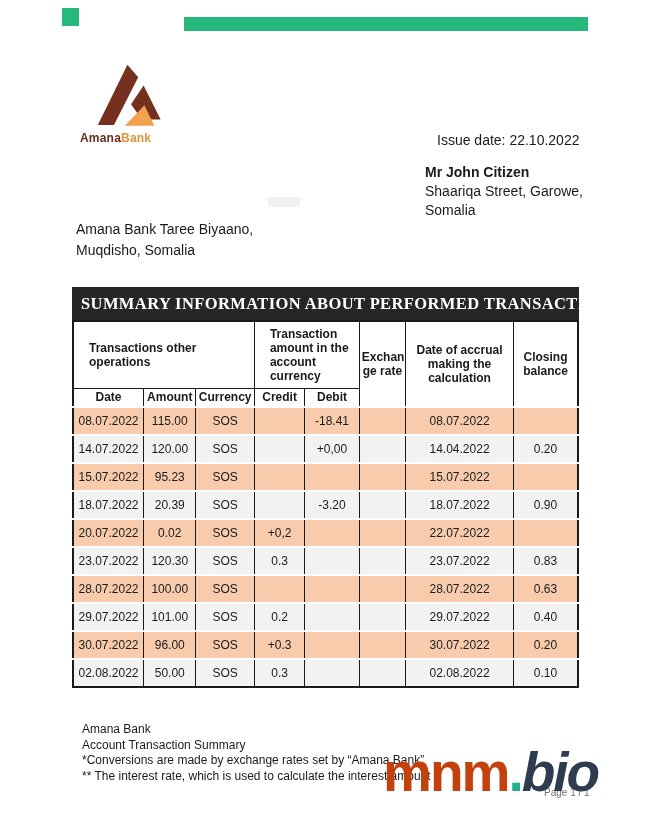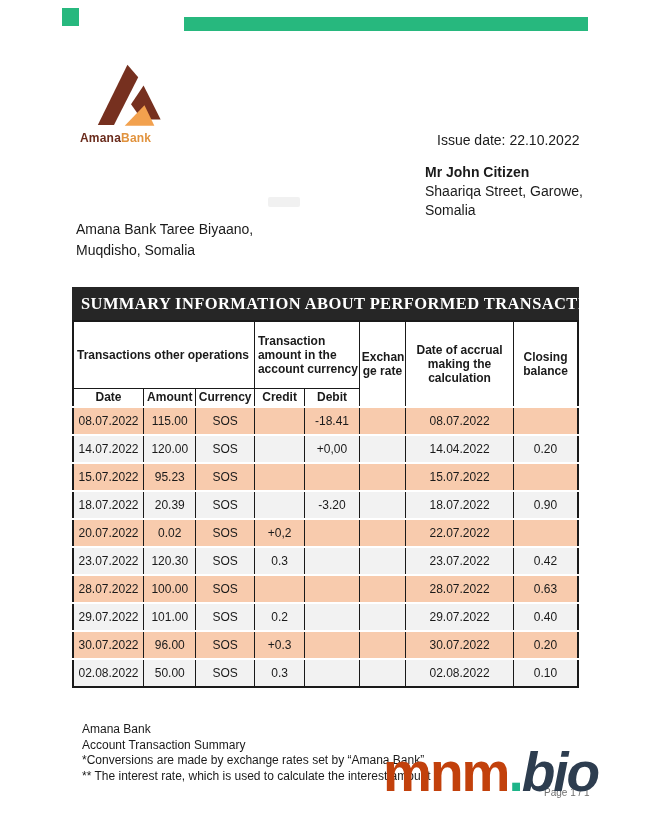--- a/index.html
+++ b/index.html
@@ -38,21 +38,21 @@
   .tx-table {
     position:absolute; left:72px; top:320px; border-collapse:collapse;
     table-layout:fixed; width:507px; font-size:12px;
     border:2px solid #1a1a1a;
   }
   .tx-table th, .tx-table td {
     border-left:1px solid #1a1a1a; border-right:1px solid #1a1a1a;
     overflow:hidden;
   }
   .tx-table thead th { font-weight:bold; background:#ffffff; }
-  .th-group { height:64px; text-align:left; padding-left:3px; line-height:14px; border-bottom:1px solid #1a1a1a;margin-top:32px; }
+  .th-group { height:64px; text-align:left; padding-left:15px; line-height:14px; border-bottom:1px solid #1a1a1a;margin-top:32px; }
   .th-span  { height:86px; text-align:center; line-height:14px; padding:0 2px; }
   .th-sub   { height:18px; background:#d9d9d9; text-align:center; border-bottom:1px solid #1a1a1a; border-top:1px solid #1a1a1a; }
   .tx-table tbody td { height:28px; text-align:center; border-top:2px solid #ffffff; }
   .tx-table tbody tr.odd  td { background:#f8cbad; }
   .tx-table tbody tr.even td { background:#f2f2f2;margin-left:31px; }
 
   
   .footer-notes { position:absolute; left:82px; top:722px; font-size:12px; line-height:15.5px; }
 
   
@@ -176,21 +176,21 @@
           <td class="c-closing-balance"></td>
         </tr>
         <tr class="even">
           <td class="c-date">23.07.2022</td>
           <td class="c-amount">120.30</td>
           <td class="c-currency">SOS</td>
           <td class="c-credit">0.3</td>
           <td class="c-debit"></td>
           <td class="c-exchange-rate"></td>
           <td class="c-accrual-date">23.07.2022</td>
-          <td class="c-closing-balance">0.42</td>
+          <td class="c-closing-balance">0.83</td>
         </tr>
         <tr class="odd">
           <td class="c-date">28.07.2022</td>
           <td class="c-amount">100.00</td>
           <td class="c-currency">SOS</td>
           <td class="c-credit"></td>
           <td class="c-debit"></td>
           <td class="c-exchange-rate"></td>
           <td class="c-accrual-date">28.07.2022</td>
           <td class="c-closing-balance">0.63</td>

